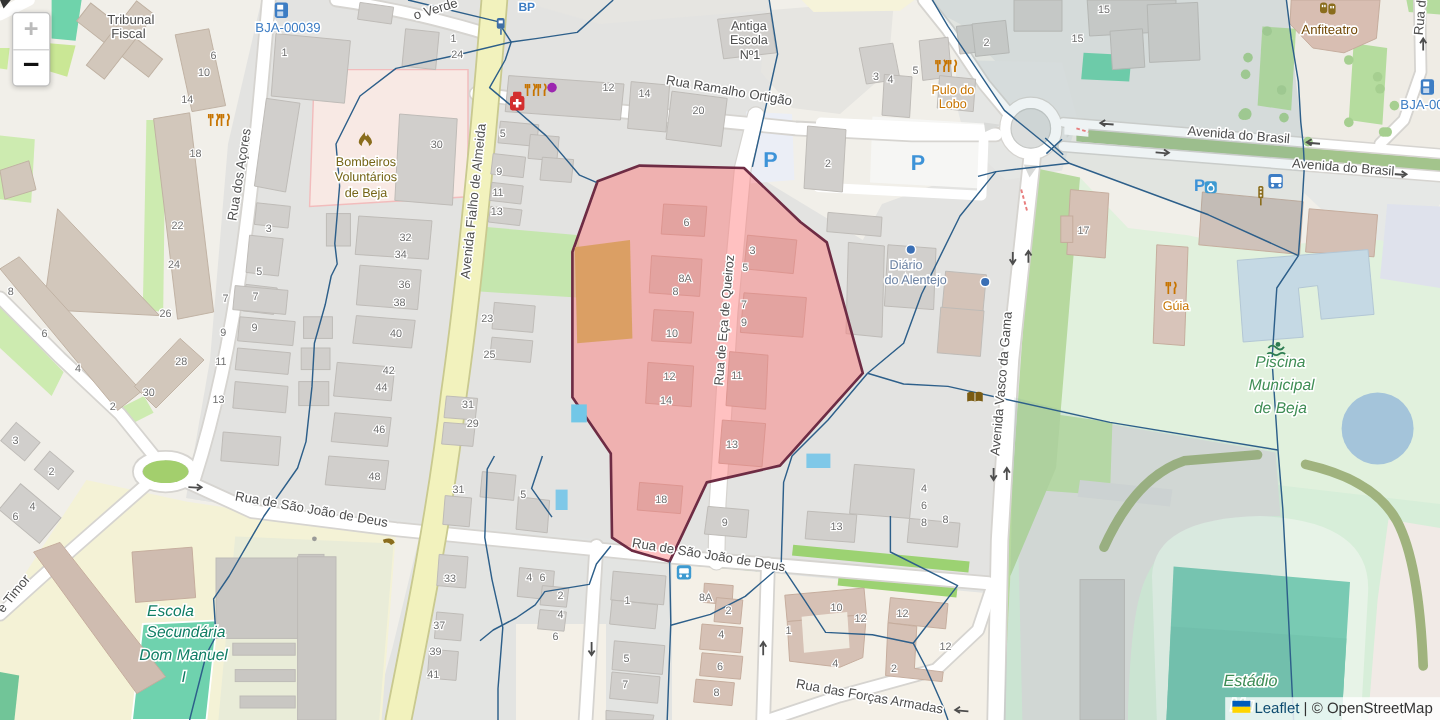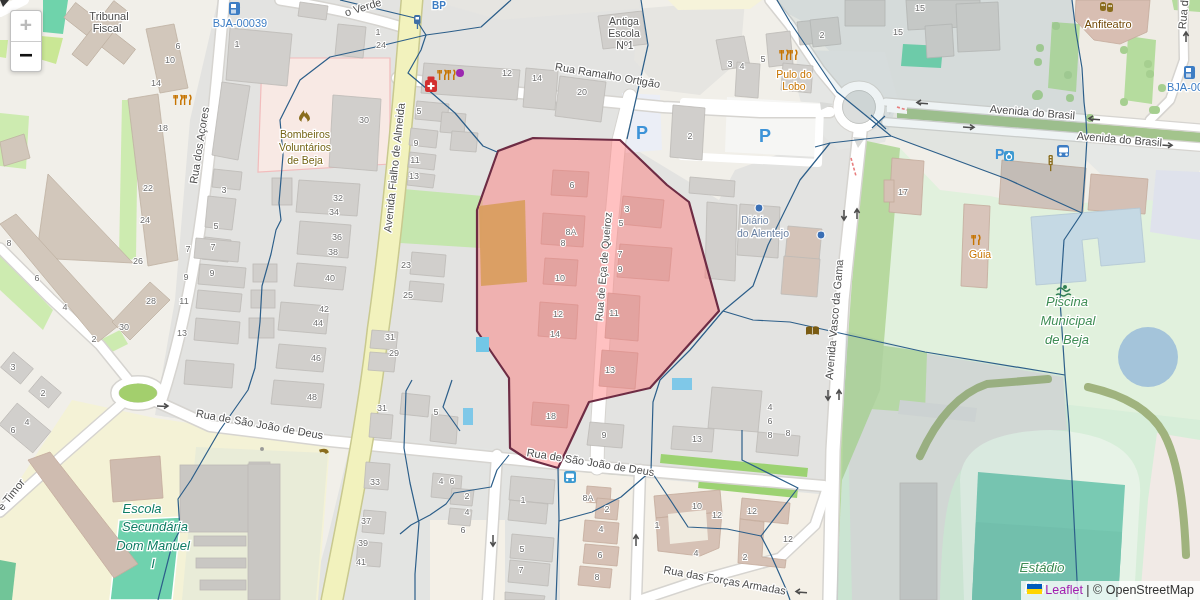--- a/index.html
+++ b/index.html
@@ -817,15 +817,15 @@
 </g>
 </svg>
 
 <div style="position:absolute;left:10px;top:10px;width:30px;height:60px;background:#fff;border:1px solid rgba(160,160,160,.65);border-radius:4px;box-shadow:0 1px 4px rgba(0,0,0,.2);z-index:5;">
   <div style="height:30px;border-bottom:1px solid #ccc;text-align:center;line-height:28px;font-size:21px;color:#bbb;font-family:'Liberation Sans',sans-serif;font-weight:bold;">+</div>
   <div style="height:29px;text-align:center;line-height:26px;font-size:24px;color:#111;font-family:'Liberation Sans',sans-serif;font-weight:bold;">−</div>
 </div>
 
 <div style="position:absolute;right:0;bottom:0;background:rgba(255,255,255,.8);padding:2px 6px 3px 6px;font-size:12.5px;color:#333;font-family:'Liberation Sans',sans-serif;z-index:5;">
 <span style="display:inline-block;width:15px;height:10px;position:relative;top:0px;"><span style="position:absolute;top:0;left:0;width:15px;height:5px;background:#005bbb;"></span><span style="position:absolute;top:5px;left:0;width:15px;height:5px;background:#ffd500;"></span></span>
-<a style="color:#a21caf;text-decoration:none;">Leaflet</a> | © OpenStreetMap
+<a style="color:#0c4a6e;text-decoration:none;">Leaflet</a> | © OpenStreetMap
 </div>
 </div>
 
 </body></html>

